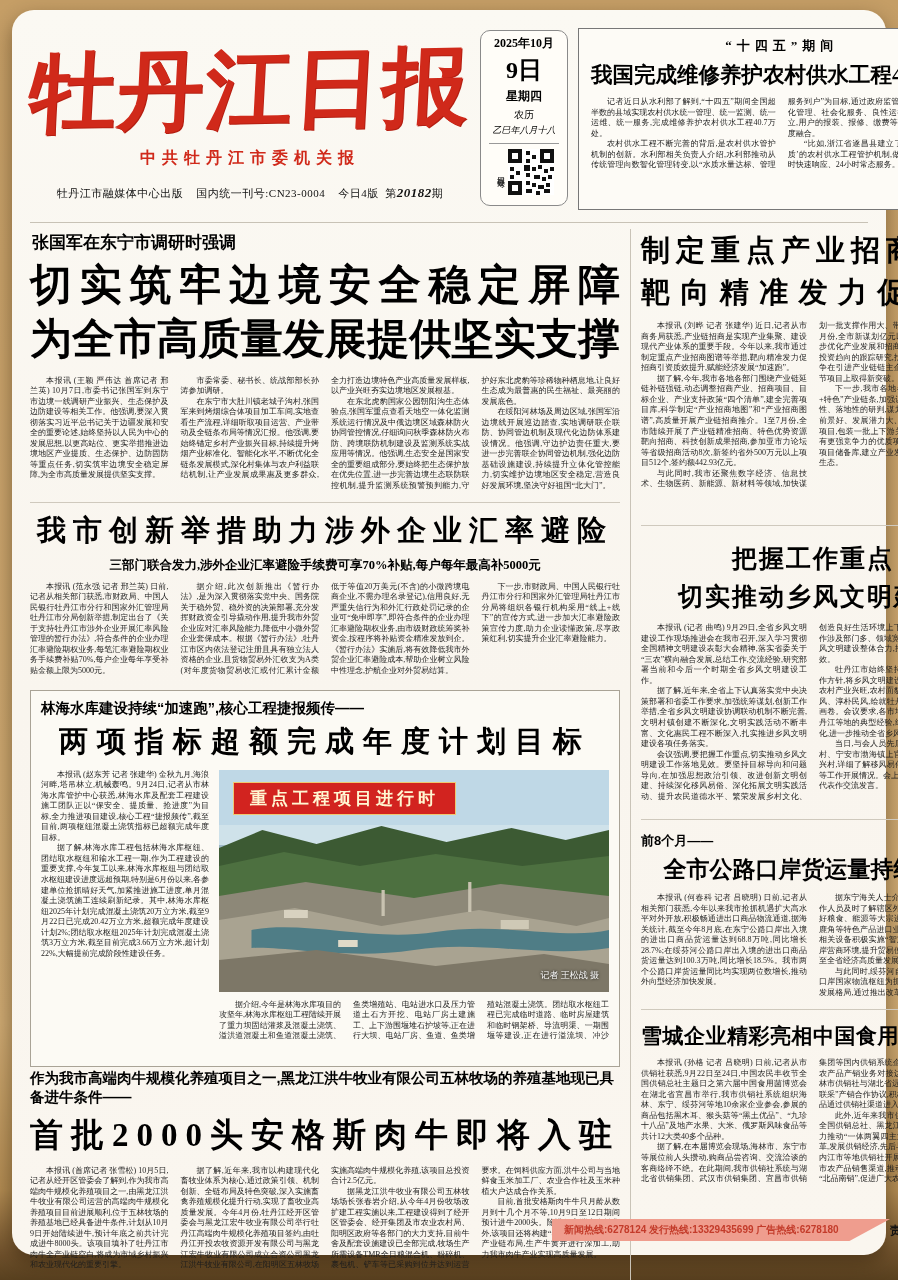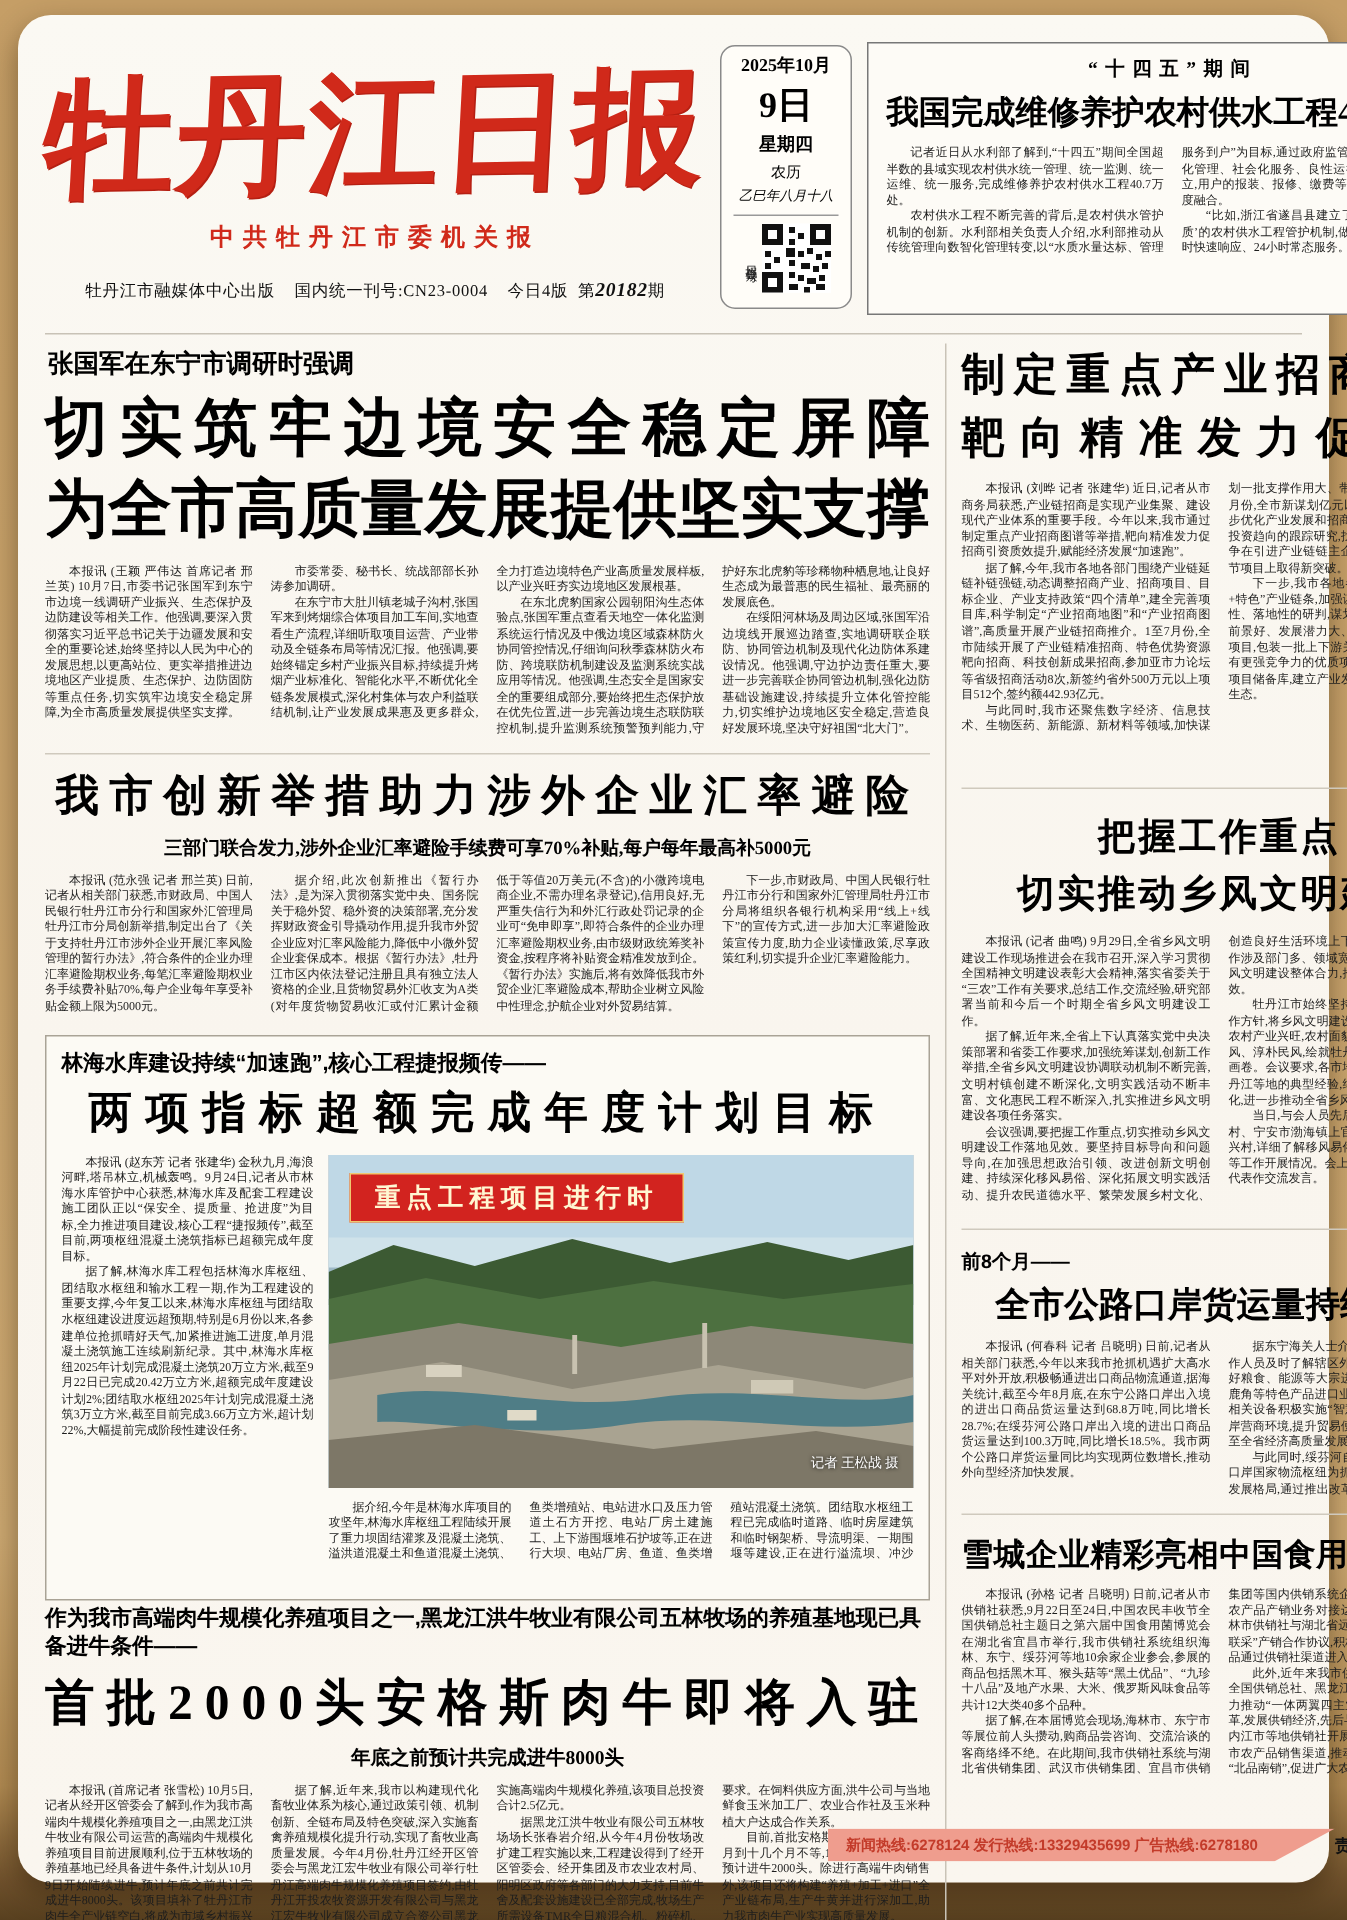--- a/index.html
+++ b/index.html
@@ -249,21 +249,20 @@
             <div class="resv-cont bt cols3">
               <p>据介绍,今年是林海水库项目的攻坚年,林海水库枢纽工程陆续开展了重力坝固结灌浆及混凝土浇筑、溢洪道混凝土和鱼道混凝土浇筑、鱼类增殖站、电站进水口及压力管道土石方开挖、电站厂房土建施工、上下游围堰堆石护坡等,正在进行大坝、电站厂房、鱼道、鱼类增殖站混凝土浇筑。团结取水枢纽工程已完成临时道路、临时房屋建筑和临时钢架桥、导流明渠、一期围堰等建设,正在进行溢流坝、冲沙闸、城市供水闸、二期重力式挡土墙混凝土浇筑等施工,项目建设呈现高效有序、稳步突破的良好态势。</p>
             </div>
           </div>
         </div>
       </div>
 
       <div class="cattle">
         <div class="kicker">作为我市高端肉牛规模化养殖项目之一,黑龙江洪牛牧业有限公司五林牧场的养殖基地现已具备进牛条件——</div>
         <div class="hl">首批2000头安格斯肉牛即将入驻</div>
-        <div class="sub">年底之前预计共完成进牛8000头</div>
         <div class="body bt cols4">
           <p>本报讯 (首席记者 张雪松) 10月5日,记者从经开区管委会了解到,作为我市高端肉牛规模化养殖项目之一,由黑龙江洪牛牧业有限公司运营的高端肉牛规模化养殖项目目前进展顺利,位于五林牧场的养殖基地已经具备进牛条件,计划从10月9日开始陆续进牛,预计年底之前共计完成进牛8000头。该项目填补了牡丹江市肉牛全产业链空白,将成为市域乡村振兴和农业现代化的重要引擎。</p>
           <p>据了解,近年来,我市以构建现代化畜牧业体系为核心,通过政策引领、机制创新、全链布局及特色突破,深入实施畜禽养殖规模化提升行动,实现了畜牧业高质量发展。今年4月份,牡丹江经开区管委会与黑龙江宏牛牧业有限公司举行牡丹江高端肉牛规模化养殖项目签约,由牡丹江开投农牧资源开发有限公司与黑龙江宏牛牧业有限公司成立合资公司黑龙江洪牛牧业有限公司,在阳明区五林牧场实施高端肉牛规模化养殖,该项目总投资合计2.5亿元。</p>
           <p>据黑龙江洪牛牧业有限公司五林牧场场长张春岩介绍,从今年4月份牧场改扩建工程实施以来,工程建设得到了经开区管委会、经开集团及市农业农村局、阳明区政府等各部门的大力支持,目前牛舍及配套设施建设已全部完成,牧场生产所需设备TMR全日粮混合机、粉碎机、裹包机、铲车等已采购到位并达到运营要求。在饲料供应方面,洪牛公司与当地鲜食玉米加工厂、农业合作社及玉米种植大户达成合作关系。</p>
           <p>目前,首批安格斯肉牛牛只月龄从数月到十几个月不等,10月9日至12日期间预计进牛2000头。除进行高端牛肉销售外,该项目还将构建“养殖+加工+进口”全产业链布局,生产牛黄并进行深加工,助力我市肉牛产业实现高质量发展。</p>
         </div>
       </div>
     </div>
 
     <div class="vrule"></div>
@@ -284,21 +283,21 @@
       </div>
 
       <hr class="sect-rule">
 
       <div class="r-art r2">
         <div class="hl2c">
           <div>把握工作重点</div>
           <div>切实推动乡风文明建设</div>
         </div>
         <div class="body bt cols2">
-          <p>本报讯 (记者 曲鸣) 9月29日,全省乡风文明建设工作现场推进会在我市召开,深入学习贯彻全国精神文明建设表彰大会精神,落实省委关于“三农”工作有关要求,总结工作,交流经验,研究部署当前和今后一个时期全省乡风文明建设工作。</p>
+          <p>本报讯 (记者 曲鸣) 9月29日,全省乡风文明建设工作现场推进会在我市召开,深入学习贯彻全国精神文明建设表彰大会精神,落实省委关于“三农”横向融合发展,总结工作,交流经验,研究部署当前和今后一个时期全省乡风文明建设工作。</p>
           <p>据了解,近年来,全省上下认真落实党中央决策部署和省委工作要求,加强统筹谋划,创新工作举措,全省乡风文明建设协调联动机制不断完善,文明村镇创建不断深化,文明实践活动不断丰富、文化惠民工程不断深入,扎实推进乡风文明建设各项任务落实。</p>
           <p>会议强调,要把握工作重点,切实推动乡风文明建设工作落地见效。要坚持目标导向和问题导向,在加强思想政治引领、改进创新文明创建、持续深化移风易俗、深化拓展文明实践活动、提升农民道德水平、繁荣发展乡村文化、创造良好生活环境上下功夫。乡风文明建设工作涉及部门多、领域宽,要强化组织领导,形成乡风文明建设整体合力,推动乡风文明建设提质增效。</p>
           <p>牡丹江市始终坚持“两手抓、两手硬”的工作方针,将乡风文明建设融入乡村振兴发展全局,农村产业兴旺,农村面貌焕新,文明乡风、良好家风、淳朴民风,绘就牡丹江大地精神文明建设新画卷。会议要求,各市地、各部门要学习借鉴牡丹江等地的典型经验,结合工作实际抓好研究转化,进一步推动全省乡风文明建设提质增效。</p>
           <p>当日,与会人员先后到宁安市渤海镇小朱家村、宁安市渤海镇上官地村、西安区海南乡中兴村,详细了解移风易俗、文明实践、乡村振兴等工作开展情况。会上,7位各市地、县、乡、村代表作交流发言。</p>
         </div>
       </div>
 
       <hr class="sect-rule">
 
       <div class="r-art r3">

